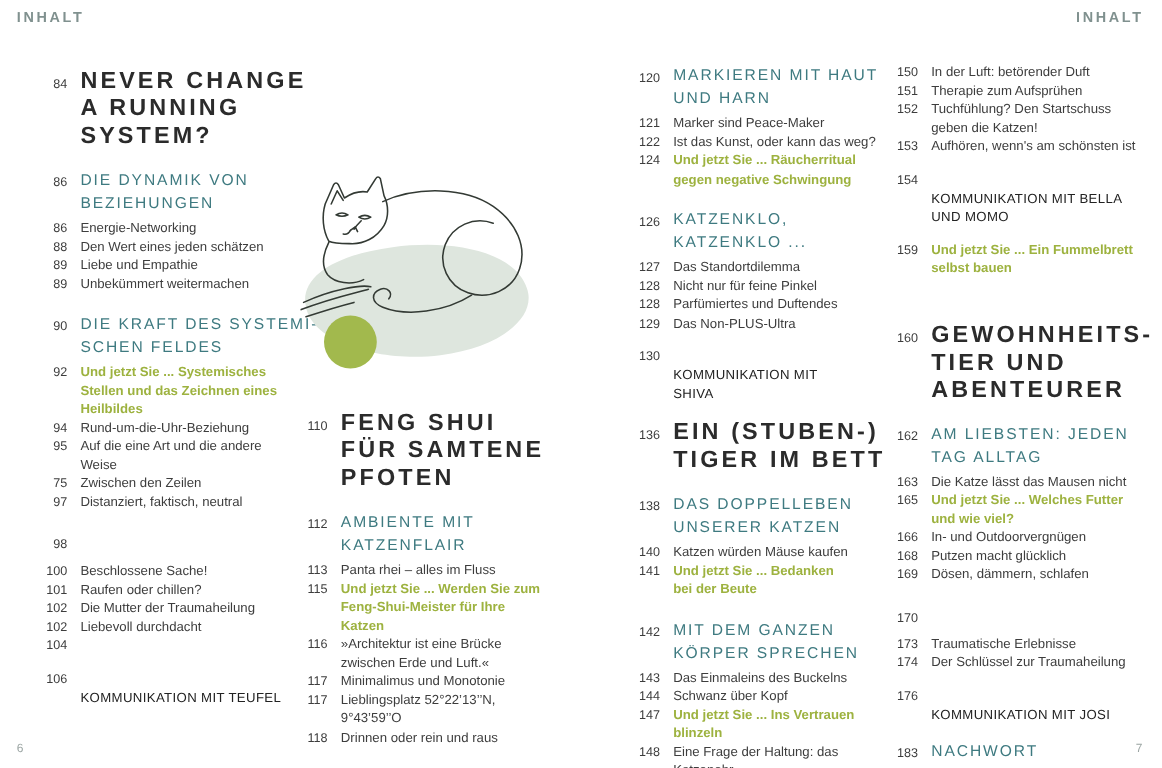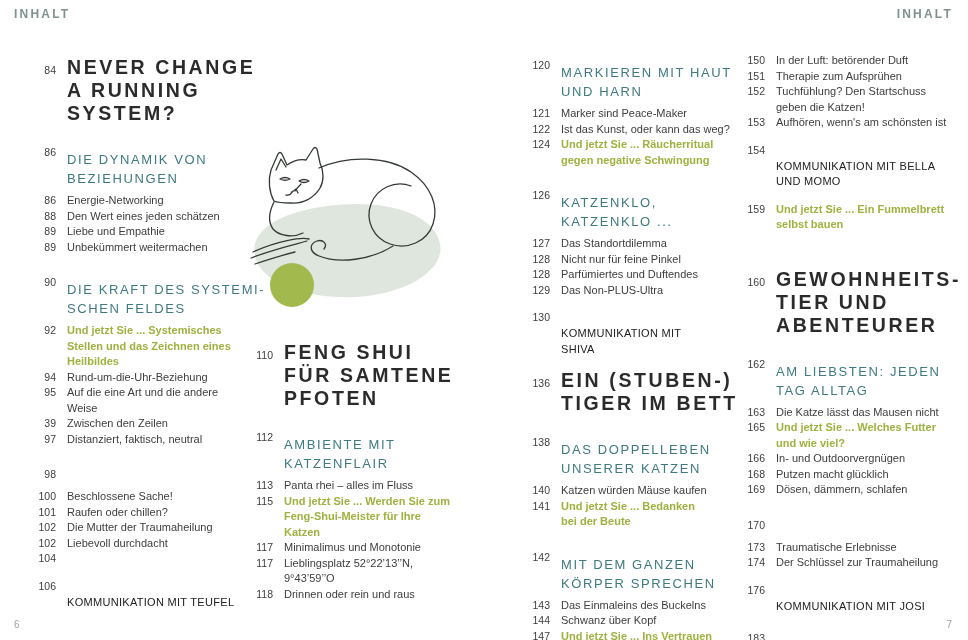--- a/index.html
+++ b/index.html
@@ -61,21 +61,20 @@
     font-size:19.5px;line-height:23px;
     font-weight:bold;letter-spacing:2.6px;
     color:var(--ink);
   }
   .entry.chapter .num{padding-top:7px;}
 
   .entry.section .text{
     font-size:13px;line-height:19px;
     letter-spacing:1.6px;
     color:var(--teal);
-    margin-top:10px;
   }
   .entry.section .num{padding-top:3px;line-height:19px;}
   .entry.section{margin-bottom:5px;}
 
   .entry.green .text{
     font-weight:bold;
     color:var(--green);
   }
 
   .entry.bold-entry .text{
@@ -146,21 +145,21 @@
       <div class="entry item">
         <span class="num">94</span>
         <span class="text">Rund-um-die-Uhr-Beziehung</span>
       </div>
       <div class="entry item">
         <span class="num">95</span>
         <span class="text">Auf die eine Art und die andere
 Weise</span>
       </div>
       <div class="entry item">
-        <span class="num">39</span>
+        <span class="num">75</span>
         <span class="text">Zwischen den Zeilen</span>
       </div>
       <div class="entry item">
         <span class="num">97</span>
         <span class="text">Distanziert, faktisch, neutral</span>
       </div>
       <div class="entry section">
         <span class="num">98</span>
       </div>
       <div class="entry item">
@@ -230,20 +229,25 @@
         <span class="num">113</span>
         <span class="text">Panta rhei – alles im Fluss</span>
       </div>
       <div class="entry green">
         <span class="num">115</span>
         <span class="text">Und jetzt Sie ... Werden Sie zum
 Feng-Shui-Meister für Ihre
 Katzen</span>
       </div>
       <div class="entry item">
+        <span class="num">116</span>
+        <span class="text">»Architektur ist eine Brücke
+zwischen Erde und Luft.«</span>
+      </div>
+      <div class="entry item">
         <span class="num">117</span>
         <span class="text">Minimalimus und Monotonie</span>
       </div>
       <div class="entry item">
         <span class="num">117</span>
         <span class="text">Lieblingsplatz 52°22’13’’N,
 9°43’59’’O</span>
       </div>
       <div class="entry item">
         <span class="num">118</span>

